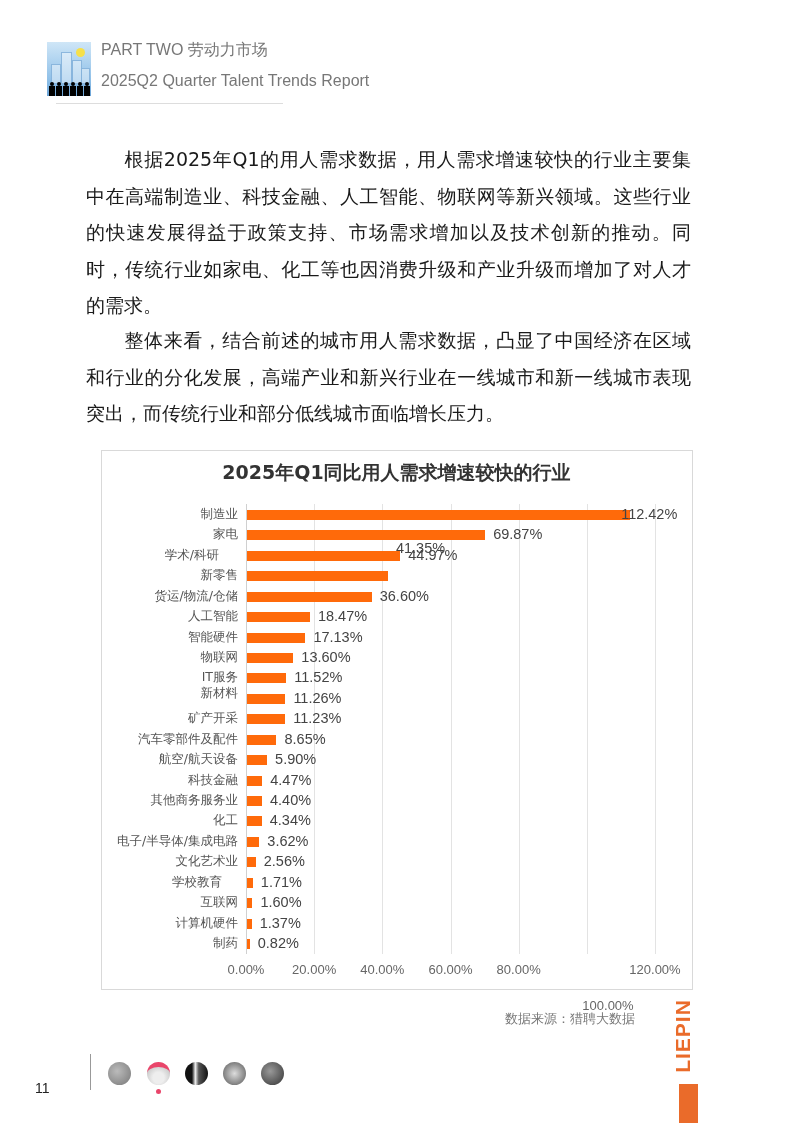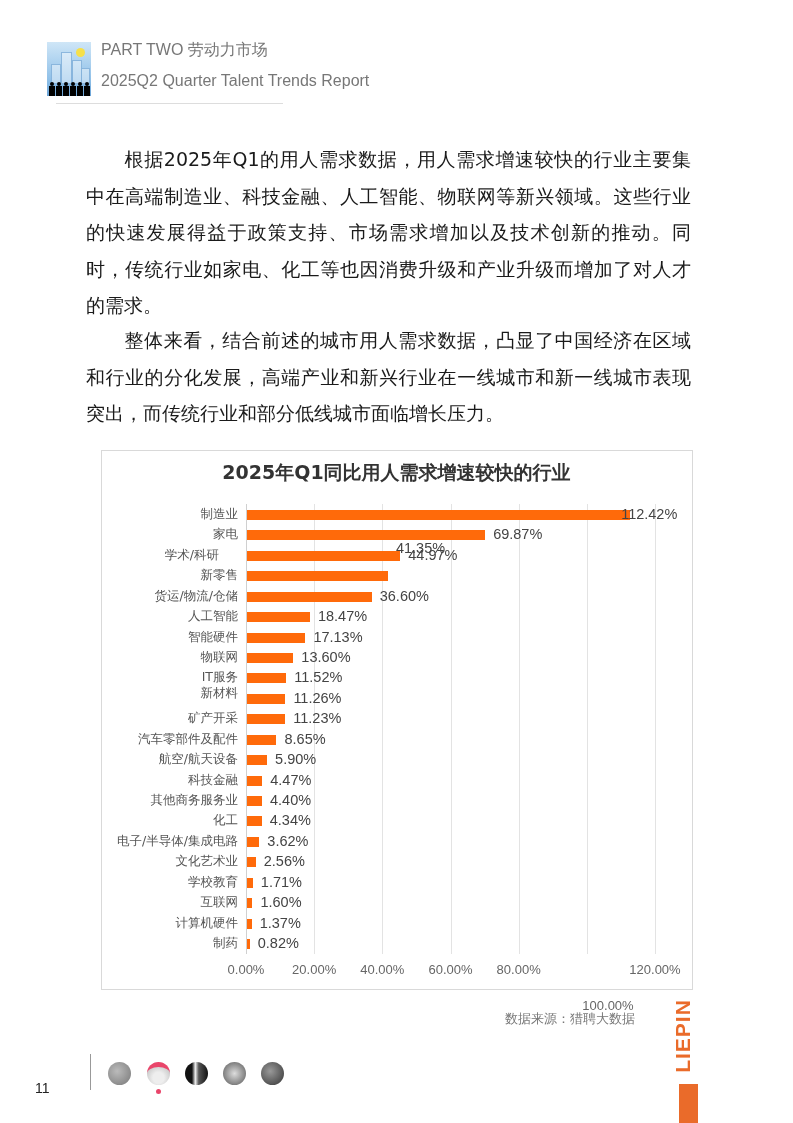--- a/index.html
+++ b/index.html
@@ -136,21 +136,21 @@
     <div class="val-label" style="top: 792.02px; left: 269.997px;">4.40%</div>
     <div class="cat-label" style="top: 812.45px; right: 555px;">化工</div>
     <div class="bar" style="top: 816.45px; width: 14.7922px; background: rgb(255, 106, 10);"></div>
     <div class="val-label" style="top: 812.45px; left: 269.792px;">4.34%</div>
     <div class="cat-label" style="top: 832.88px; right: 555px;">电子/半导体/集成电路</div>
     <div class="bar" style="top: 836.88px; width: 12.3382px; background: rgb(255, 106, 10);"></div>
     <div class="val-label" style="top: 832.88px; left: 267.338px;">3.62%</div>
     <div class="cat-label" style="top: 853.31px; right: 555px;">文化艺术业</div>
     <div class="bar" style="top: 857.31px; width: 8.72533px; background: rgb(255, 106, 10);"></div>
     <div class="val-label" style="top: 853.31px; left: 263.725px;">2.56%</div>
-    <div class="cat-label" style="top: 873.74px; right: 555px;">学校教育</div>
+    <div class="cat-label" style="top: 873.74px; right: 571px;">学校教育</div>
     <div class="bar" style="top: 877.74px; width: 5.82825px; background: rgb(255, 106, 10);"></div>
     <div class="val-label" style="top: 873.74px; left: 260.828px;">1.71%</div>
     <div class="cat-label" style="top: 894.17px; right: 555px;">互联网</div>
     <div class="bar" style="top: 898.17px; width: 5.45333px; background: rgb(255, 106, 10);"></div>
     <div class="val-label" style="top: 894.17px; left: 260.453px;">1.60%</div>
     <div class="cat-label" style="top: 914.6px; right: 555px;">计算机硬件</div>
     <div class="bar" style="top: 918.6px; width: 4.66942px; background: rgb(255, 106, 10);"></div>
     <div class="val-label" style="top: 914.6px; left: 259.669px;">1.37%</div>
     <div class="cat-label" style="top: 935.03px; right: 555px;">制药</div>
     <div class="bar" style="top: 939.03px; width: 2.79483px; background: rgb(255, 106, 10);"></div>

